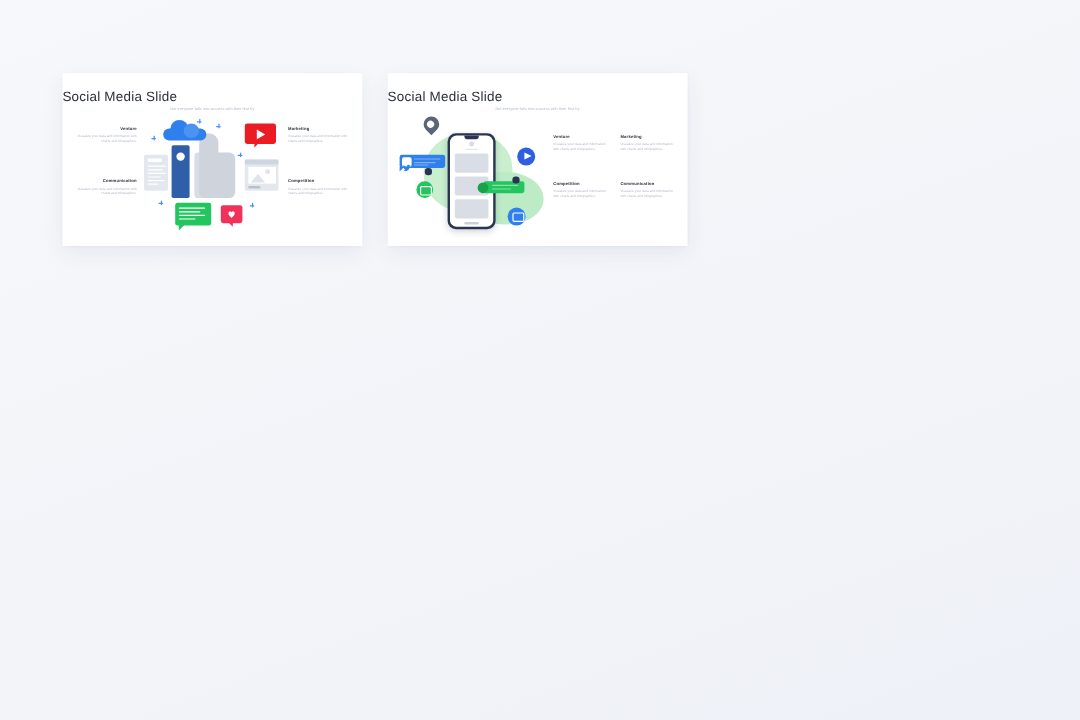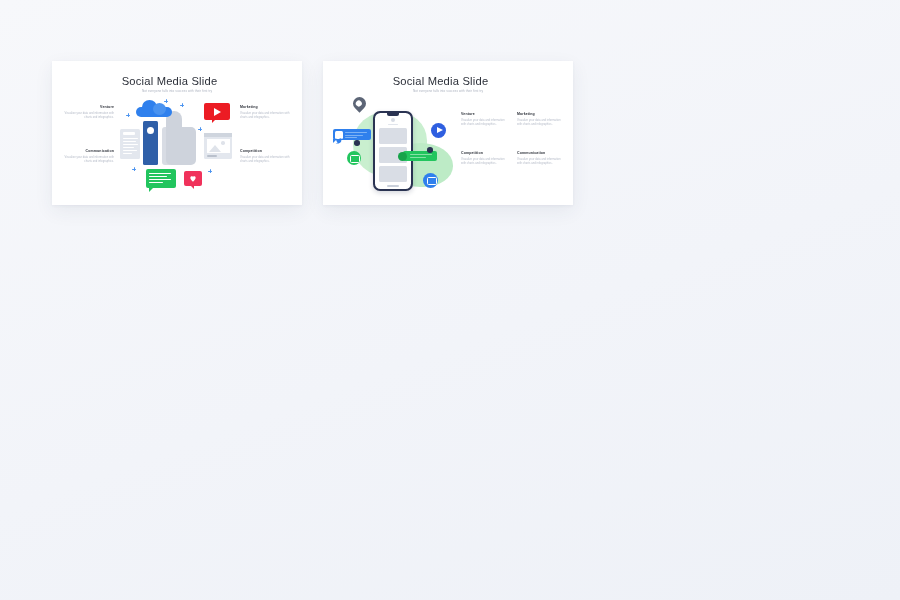--- a/index.html
+++ b/index.html
@@ -31,21 +31,20 @@
 
   .slide-inner {
     position: absolute;
     inset: 0;
   }
 
   
   .slide-title {
     position: absolute;
     left: 0; right: 15px;
-    text-align: center;
     color: #2b2f38;
     font-size: 11.2px;
     font-weight: 400;
     letter-spacing: .2px;
     white-space: nowrap;
   }
   #slide-1 .slide-title { top: 14px; }
   #slide-2 .slide-title { top: 14px; }
 
   .slide-sub {

